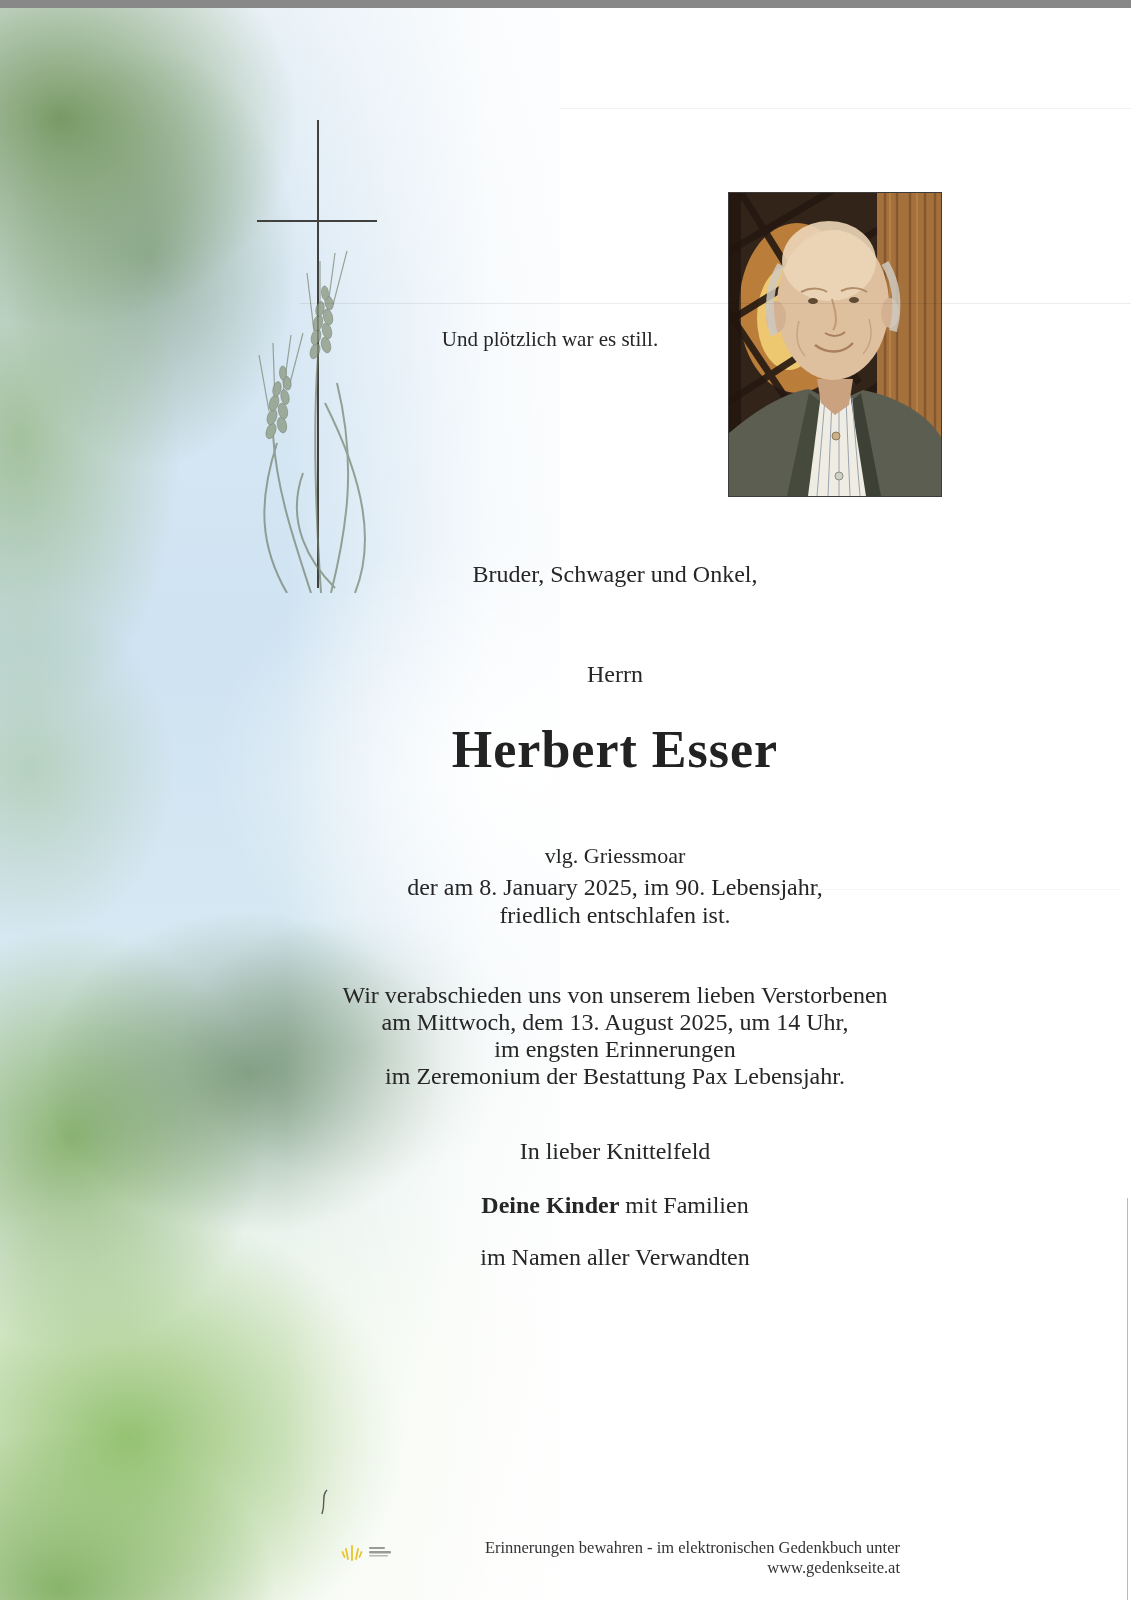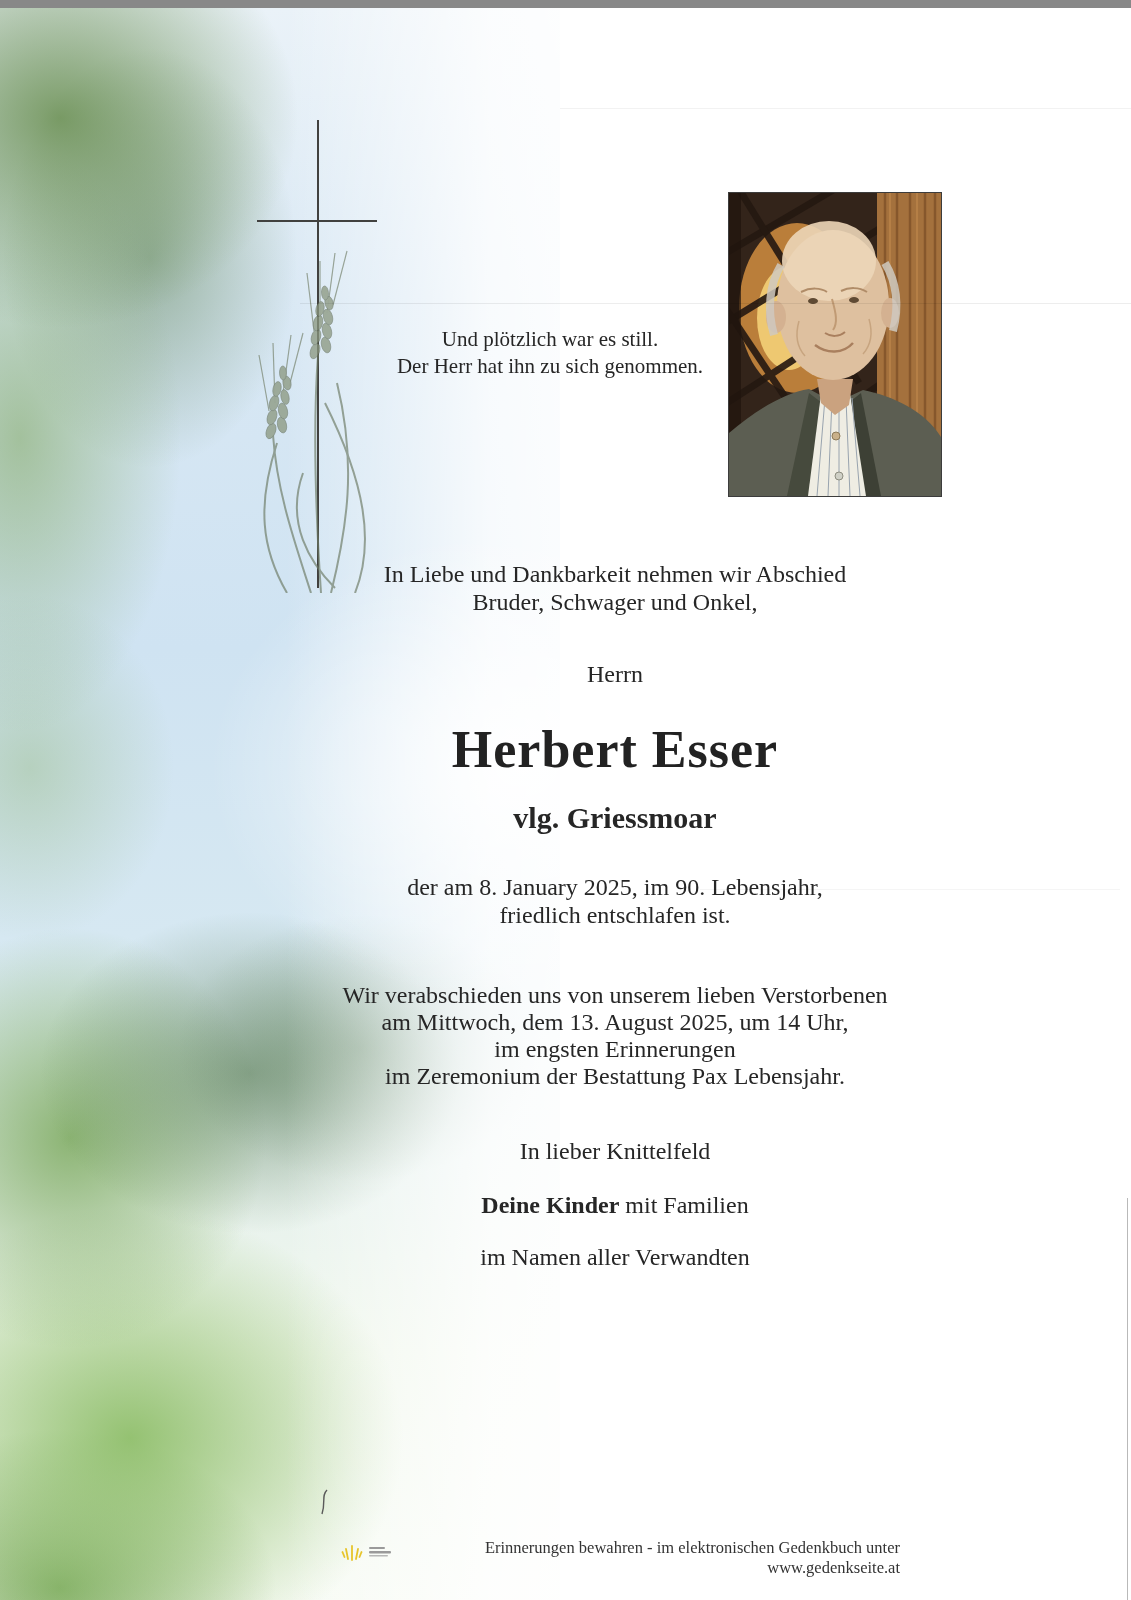--- a/index.html
+++ b/index.html
@@ -39,21 +39,21 @@
     position:absolute;left:728px;top:184px;width:212px;height:303px;
     border:1px solid #3c3c3c;box-sizing:content-box;background:#33241a;
   }
   .portrait svg{display:block;}
   
   .tblock{position:absolute;left:285px;width:660px;text-align:center;line-height:27.5px;font-size:24px;color:#262626;}
   .verse{left:300px;width:500px;top:318px;font-size:21px;line-height:27px;}
   .intro{top:553px;}
   .salutation{top:653px;}
   .deceased{top:706px;font-size:52px;line-height:72px;font-weight:bold;color:#222;letter-spacing:1px;}
-  .vulgo{top:796px;font-size:30px;font-weight:bold;}
+  .vulgo{top:834px;font-size:22px;font-weight:normal;}
   .death{top:866px;}
   .farewell{top:974px;line-height:27px;}
   .remembrance{top:1130px;}
   .mourners{top:1184px;}
   .relatives{top:1236px;}
   
   .footer-logo{position:absolute;left:341px;top:1532px;width:62px;height:24px;}
   .footer-text{position:absolute;left:420px;top:1530px;width:480px;text-align:right;font-size:16.5px;color:#333;}
   .print-code{position:absolute;right:42px;top:1592px;font-size:13px;color:#555;font-family:"Liberation Sans",sans-serif;}
   
@@ -184,25 +184,23 @@
       <path d="M103,106 C107,120 109,130 104,137" stroke="#c09a74" stroke-width="2" fill="none"></path>
       <path d="M96,140 C102,144 110,144 116,139" stroke="#a97f5e" stroke-width="2" fill="none"></path>
       <path d="M86,152 C98,161 114,161 124,150" stroke="#a97f5e" stroke-width="2.5" fill="none"></path>
       <path d="M70,128 C66,142 68,154 76,163" stroke="#c7a47f" stroke-width="1.5" fill="none"></path>
       <path d="M140,126 C144,140 142,152 134,161" stroke="#c7a47f" stroke-width="1.5" fill="none"></path>
     </svg>
   </div>
 
   <div class="tblock verse">
     <div>Und plötzlich war es still.</div>
-    <div>Der Herr hat ihn zu sich genommen.</div>
   </div>
 
   <div class="tblock intro">
-    <div>In Liebe und Dankbarkeit nehmen wir Abschied</div>
     <div>Bruder, Schwager und Onkel,</div>
   </div>
 
   <div class="tblock salutation">Herrn</div>
 
   <div class="tblock deceased">Herbert Esser</div>
 
   <div class="tblock vulgo">vlg. Griessmoar</div>
 
   <div class="tblock death">

